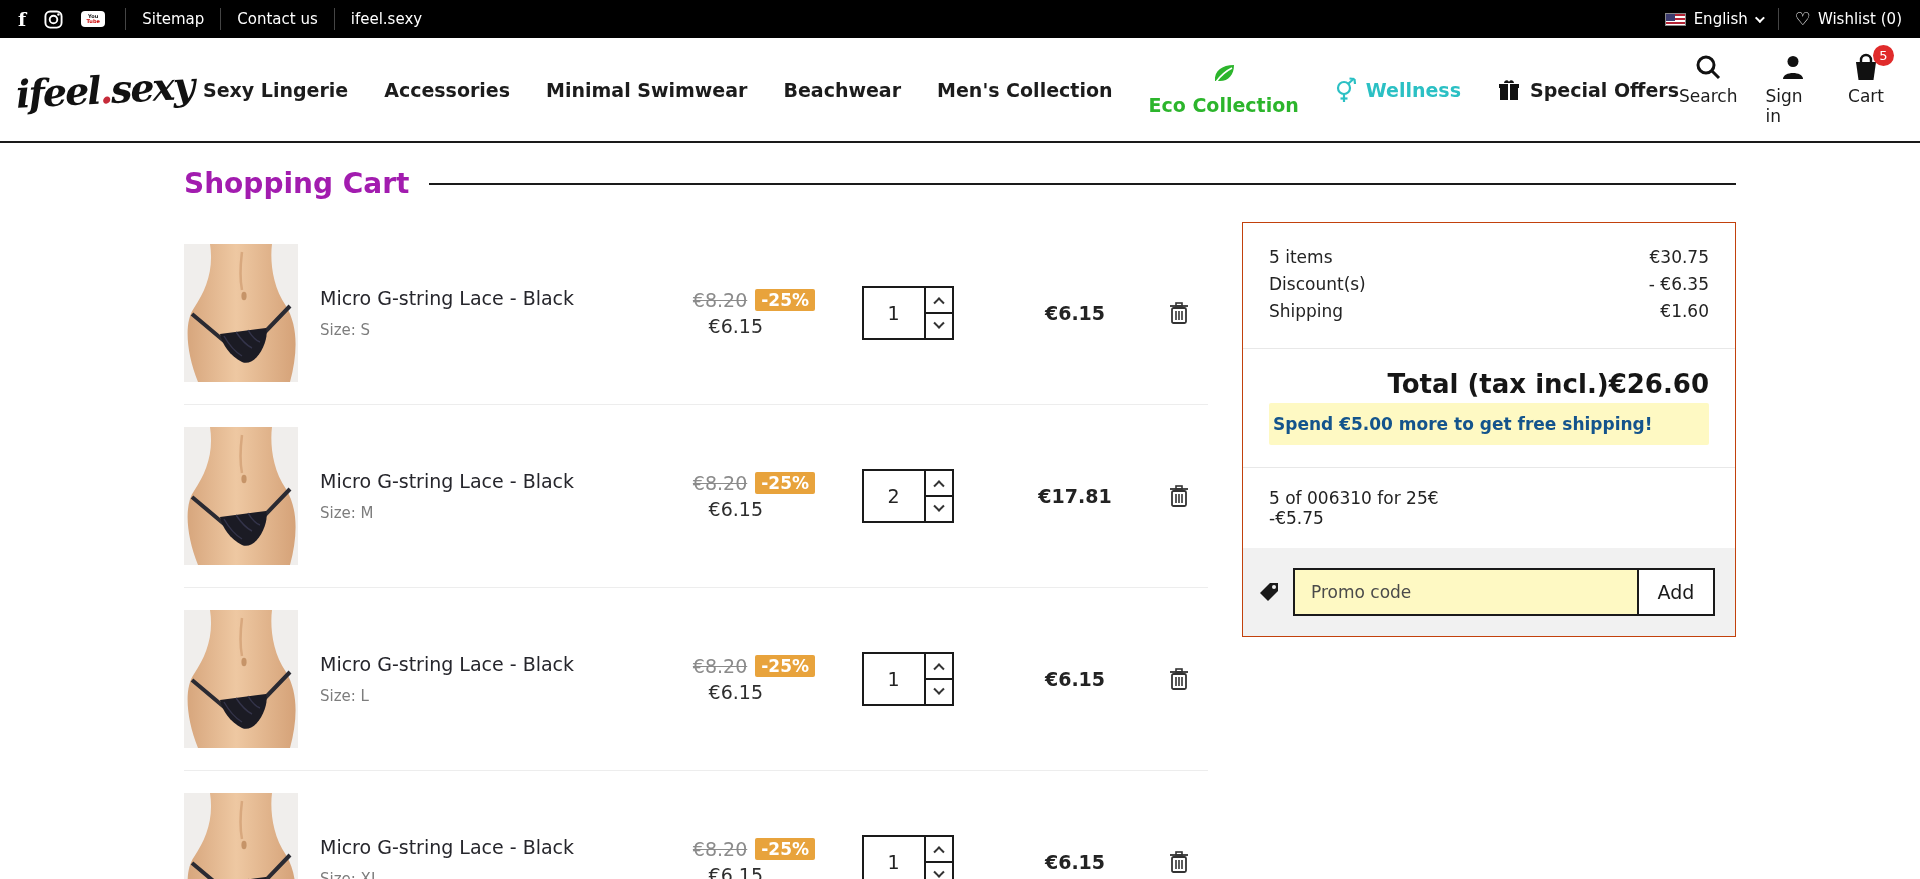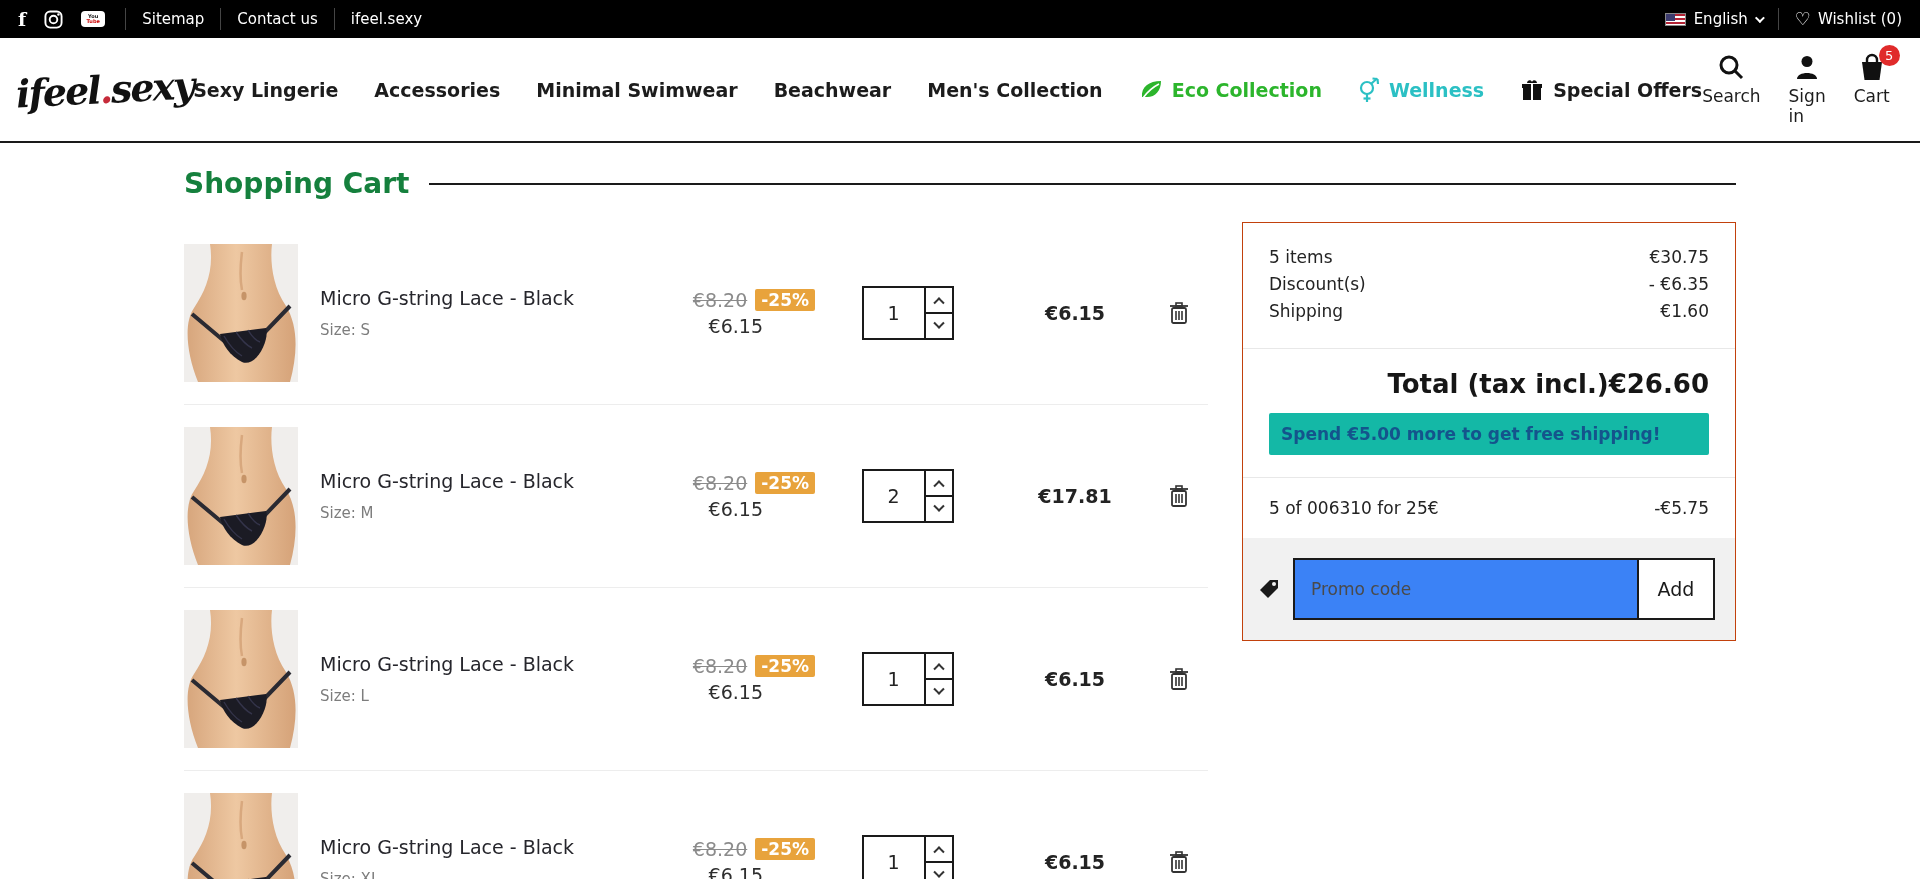--- a/index.html
+++ b/index.html
@@ -26,32 +26,32 @@
   .heart { font-size:18px; margin-right:7px; line-height:1; }
 
   
   .header { height:105px; display:flex; align-items:center; padding:0 36px 0 16px;
     border-bottom:2px solid #1a1a1a; background:#fff; }
   .logo { font-family:"DejaVu Serif","Liberation Serif",serif; font-style:italic; font-weight:bold;
     font-size:38px; letter-spacing:-2px; color:#111; width:190px; cursor:pointer; transform:rotate(-3deg); }
   .logo .dot { color:#c62b3a; }
   .nav { flex:1; display:flex; align-items:center; justify-content:center; gap:36px; }
   .nav-item { font-size:19px; font-weight:600; color:#1c1c1c; cursor:pointer; display:flex; align-items:center; gap:9px; white-space:nowrap; }
-  .nav-item.eco { color:#2cb52c; }
+  .nav-item.eco { color:#2cb52c;flex-direction:column; }
   .nav-item.wellness { color:#2bc0c4; }
   .actions { display:flex; align-items:flex-start; gap:28px; }
   .action { display:flex; flex-direction:column; align-items:center; gap:5px; cursor:pointer; position:relative; }
   .action .lbl { font-size:17px; color:#1c1c1c; }
   .badge { position:absolute; top:-8px; right:-10px; width:21px; height:21px; border-radius:50%;
     background:#e02b2b; color:#fff; font-size:13px; display:flex; align-items:center; justify-content:center; }
 
   
   .main { width:1552px; margin:0 auto; padding-top:24px; }
   .title-row { display:flex; align-items:center; margin-bottom:22px; }
-  .page-title { font-size:28px; font-weight:600; color:#15803d; white-space:nowrap; }
+  .page-title { font-size:28px; font-weight:600; color:#a21caf; white-space:nowrap; }
   .title-line { flex:1; height:2px; background:#1a1a1a; margin-left:20px; }
   .columns { display:flex; gap:34px; align-items:flex-start; }
   .cart-col { flex:1; min-width:0; }
 
   
   .cart-row { display:flex; align-items:center; padding:22px 0; border-bottom:1px solid #ededed; }
   .cart-row:last-child { border-bottom:none; }
   .thumb { width:114px; height:138px; flex:0 0 114px; background:#f0eeec; cursor:pointer; }
   .info { flex:1; padding-left:22px; }
   .p-name { font-size:19px; color:#26262c; cursor:pointer; }
@@ -74,25 +74,25 @@
   .trash { width:58px; display:flex; justify-content:center; cursor:pointer; }
 
   
   .summary { width:494px; flex:0 0 494px; border:1px solid #c2410c; background:#fff; }
   .sec-lines { padding:24px 26px 20px; }
   .sum-line { display:flex; justify-content:space-between; font-size:17px; margin-bottom:7px; color:#232323; }
   .divider { height:1px; background:#e8e8e8; }
   .sec-total { padding:20px 26px 22px; }
   .total-row { display:flex; justify-content:flex-end; align-items:baseline; }
   .total-label, .total-value { font-size:26px; font-weight:700; color:#161616; }
-  .ship-banner { margin-top:14px; background:#14b8a6; color:#14548c; font-size:17px; font-weight:700;
-    padding:11px 12px; border-radius:2px; }
-  .sec-voucher { padding:20px 26px; display:flex; justify-content:space-between; font-size:17px; color:#232323; }
+  .ship-banner { margin-top:4px; background:#fef9c3; color:#14548c; font-size:17px; font-weight:700;
+    padding:11px 4px; border-radius:2px; }
+  .sec-voucher { padding:20px 26px; display:flex; justify-content:space-between; font-size:17px; color:#232323;flex-direction:column; }
   .sec-promo { background:#f1f1f1; padding:20px 20px 20px 14px; display:flex; align-items:center; gap:12px; }
-  .promo-box { flex:1; display:flex; border:2px solid #1a1a1a; background:#3b82f6; height:62px;justify-content:flex-end; }
+  .promo-box { flex:1; display:flex; border:2px solid #1a1a1a; background:#fef9c3; height:48px;justify-content:flex-end; }
   .promo-input { flex:1; border:none; outline:none; font-size:17px; padding:0 16px; color:#333;
     font-family:"DejaVu Sans",sans-serif; background:transparent; }
   .promo-input::placeholder { color:#4a4a4a; opacity:1; }
   .add-btn { width:76px; border:none; border-left:2px solid #1a1a1a; background:#fff; font-size:19px;
     color:#1a1a1a; cursor:pointer; font-family:"DejaVu Sans",sans-serif; }
   .sec-checkout { padding:24px 22px; }
   .checkout-btn { width:100%; height:56px; background:#e02b2b; color:#fff; border:none; font-size:19px;
     cursor:pointer; font-family:"DejaVu Sans",sans-serif; border-radius:2px; }
 </style>
 </head>

